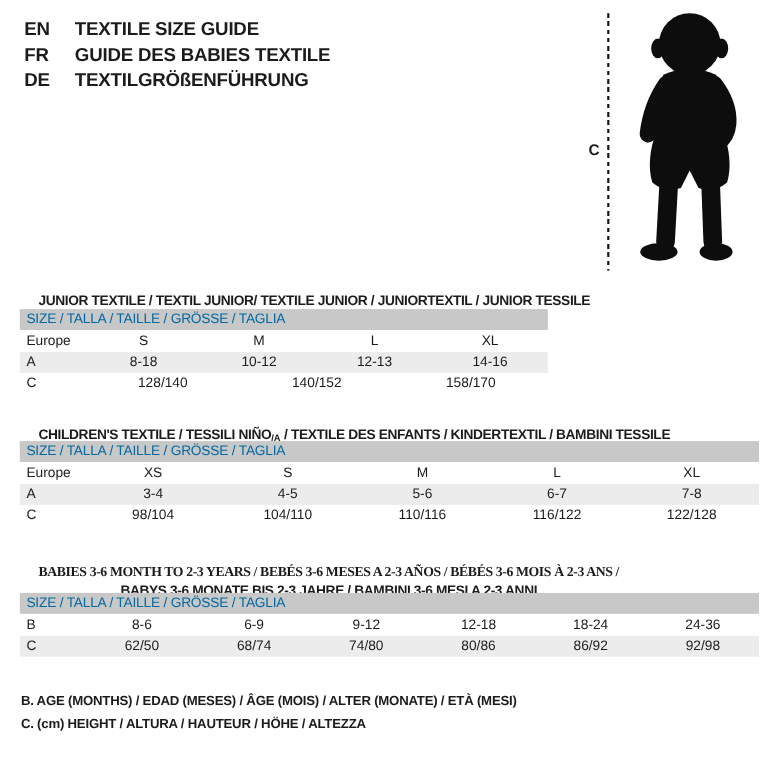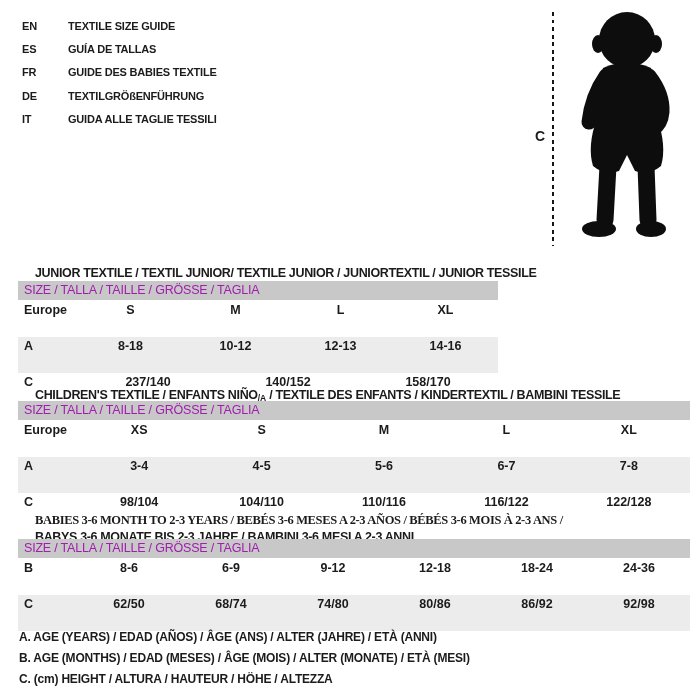--- a/index.html
+++ b/index.html
@@ -5,21 +5,21 @@
   html,body{margin:0;padding:0;}
   body{
     width:700px;height:700px;background:#ffffff;
     font-family:"Liberation Sans", sans-serif;
     color:#1b1b1b;position:relative;overflow:hidden;
   }
   .page{position:absolute;inset:0;}
 
   
   .lang-list{position:absolute;top:15px;left:22px;}
-  .lang-row{display:flex;line-height:23.2px;font-weight:700;font-size:11px;letter-spacing:-0.2px;}
+  .lang-row{display:flex;line-height:23.2px;font-weight:700;font-size:17px;letter-spacing:-0.2px;}
   .lang-code{display:inline-block;width:46px;}
 
   
   .figure{position:absolute;top:8px;left:533px;width:167px;height:242px;}
   .measure-c{position:absolute;left:2px;top:120px;font-weight:700;font-size:14px;}
   .dash-line{
     position:absolute;left:19px;top:4px;width:2px;height:234px;
     background:repeating-linear-gradient(to bottom,#161616 0 4px,transparent 4px 7.5px);
   }
   .figure svg{position:absolute;left:28px;top:0;}
@@ -27,24 +27,24 @@
   
   .sec-head{
     position:absolute;left:19px;margin:16px;
     font-size:12.5px;font-weight:700;letter-spacing:-0.35px;line-height:14px;
   }
   .sub{font-size:8.5px;vertical-align:-2px;letter-spacing:0;}
 
   
   .stable{position:absolute;left:18px;font-size:12.5px;}
   .stable .band{
-    height:19px;line-height:19px;background:#c8c8c8;color:#a21caf;
+    height:19px;line-height:19px;background:#c8c8c8;color:#0369a1;
     padding-left:6px;letter-spacing:-0.2px;margin-bottom:1px;
   }
-  .trow{display:flex;height:36px;line-height:19.5px;font-weight:bold;}
+  .trow{display:flex;height:19px;line-height:19.5px;}
   .trow.gray{background:#ececec;}
   .trow .lbl{width:60px;padding-left:6px;box-sizing:border-box;}
   .trow .cell{flex:1;text-align:center;}
 
   .w-junior{width:480px;}
   .w-full{width:672px;}
 
   
   .footnotes{position:absolute;left:19px;top:627px;font-weight:700;font-size:12px;letter-spacing:-0.2px;}
   .footnotes div{line-height:21px;}
@@ -53,34 +53,26 @@
 <body>
 
 <div class="page">
 
   <div class="lang-list">
     <div class="lang-row">
       <span class="lang-code">EN</span>
       <span class="lang-label">TEXTILE SIZE GUIDE</span>
     </div>
     <div class="lang-row">
-      <span class="lang-code">ES</span>
-      <span class="lang-label">GUÍA DE TALLAS</span>
-    </div>
-    <div class="lang-row">
       <span class="lang-code">FR</span>
       <span class="lang-label">GUIDE DES BABIES TEXTILE</span>
     </div>
     <div class="lang-row">
       <span class="lang-code">DE</span>
       <span class="lang-label">TEXTILGRÖßENFÜHRUNG</span>
-    </div>
-    <div class="lang-row">
-      <span class="lang-code">IT</span>
-      <span class="lang-label">GUIDA ALLE TAGLIE TESSILI</span>
     </div>
   </div>
 
   <div class="figure">
     <span class="measure-c">C</span>
     <div class="dash-line"></div>
     <svg width="138" height="240" viewBox="0 0 138 240">
       <g fill="#0d0d0d" stroke="none">
         <circle cx="66" cy="32" r="28"></circle>
         <ellipse cx="37" cy="36" rx="6" ry="9"></ellipse>
@@ -109,27 +101,27 @@
     </div>
     <div class="trow gray">
       <span class="lbl">A</span>
       <span class="cell">8-18</span>
       <span class="cell">10-12</span>
       <span class="cell">12-13</span>
       <span class="cell">14-16</span>
     </div>
     <div class="trow">
       <span class="lbl">C</span>
-      <span class="cell">237/140</span>
+      <span class="cell">128/140</span>
       <span class="cell">140/152</span>
       <span class="cell">158/170</span>
     </div>
   </div>
 
-  <h2 class="sec-head" style="top:372px;"><span>CHILDREN'S TEXTILE / ENFANTS NIÑO</span><span class="sub">/A</span><span> / TEXTILE DES ENFANTS / KINDERTEXTIL / BAMBINI TESSILE</span></h2>
+  <h2 class="sec-head" style="top:372px;"><span>CHILDREN'S TEXTILE / TESSILI NIÑO</span><span class="sub">/A</span><span> / TEXTILE DES ENFANTS / KINDERTEXTIL / BAMBINI TESSILE</span></h2>
   <div class="stable w-full" style="top:401px;">
     <div class="band">SIZE / TALLA / TAILLE / GRÖSSE / TAGLIA</div>
     <div class="trow">
       <span class="lbl">Europe</span>
       <span class="cell">XS</span>
       <span class="cell">S</span>
       <span class="cell">M</span>
       <span class="cell">L</span>
       <span class="cell">XL</span>
     </div>
@@ -146,21 +138,21 @@
       <span class="cell">98/104</span>
       <span class="cell">104/110</span>
       <span class="cell">110/116</span>
       <span class="cell">116/122</span>
       <span class="cell">122/128</span>
     </div>
   </div>
 
   <h2 class="sec-head" style="top:496px;line-height:17px;">
       <span style="display:block;font-family:Liberation Serif, serif;">BABIES 3-6 MONTH TO 2-3 YEARS / BEBÉS 3-6 MESES A 2-3 AÑOS / BÉBÉS 3-6 MOIS À 2-3 ANS /</span>
-      <span style="display:block;">BABYS 3-6 MONATE BIS 2-3 JAHRE / BAMBINI 3-6 MESI A 2-3 ANNI</span>
+      <span style="display:block;text-align:center;">BABYS 3-6 MONATE BIS 2-3 JAHRE / BAMBINI 3-6 MESI A 2-3 ANNI</span>
     </h2>
   <div class="stable w-full" style="top:539px;">
     <div class="band">SIZE / TALLA / TAILLE / GRÖSSE / TAGLIA</div>
     <div class="trow">
       <span class="lbl">B</span>
       <span class="cell">8-6</span>
       <span class="cell">6-9</span>
       <span class="cell">9-12</span>
       <span class="cell">12-18</span>
       <span class="cell">18-24</span>
@@ -171,18 +163,17 @@
       <span class="cell">62/50</span>
       <span class="cell">68/74</span>
       <span class="cell">74/80</span>
       <span class="cell">80/86</span>
       <span class="cell">86/92</span>
       <span class="cell">92/98</span>
     </div>
   </div>
 
   <div class="footnotes">
-    <div>A. AGE (YEARS) / EDAD (AÑOS) / ÂGE (ANS) / ALTER (JAHRE) / ETÀ (ANNI)</div>
     <div>B. AGE (MONTHS) / EDAD (MESES) / ÂGE (MOIS) / ALTER (MONATE) / ETÀ (MESI)</div>
     <div>C. (cm) HEIGHT / ALTURA / HAUTEUR / HÖHE / ALTEZZA</div>
   </div>
 
 </div>
 
 </body></html>

